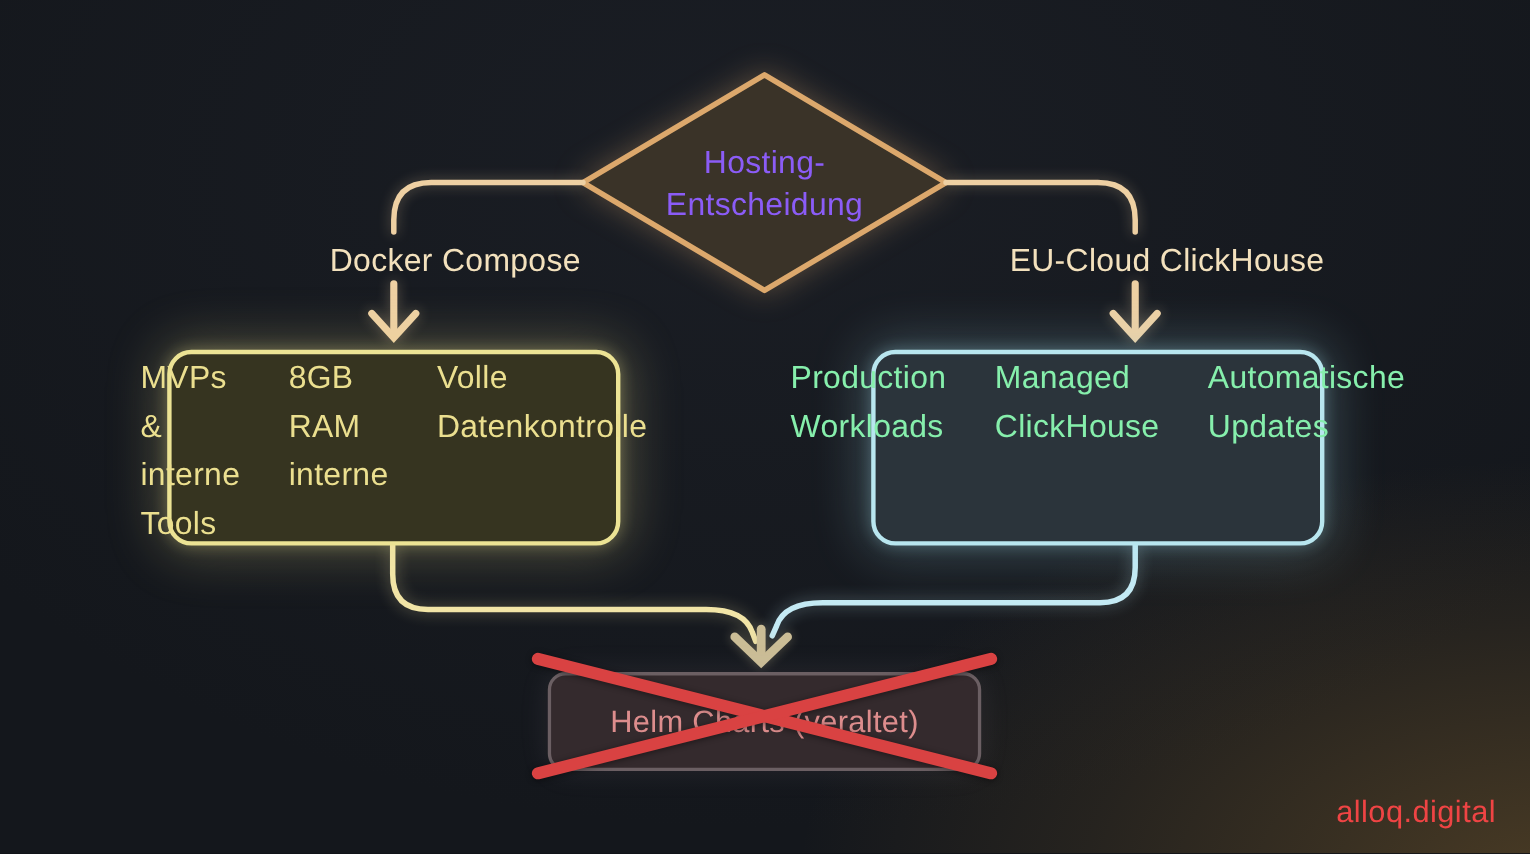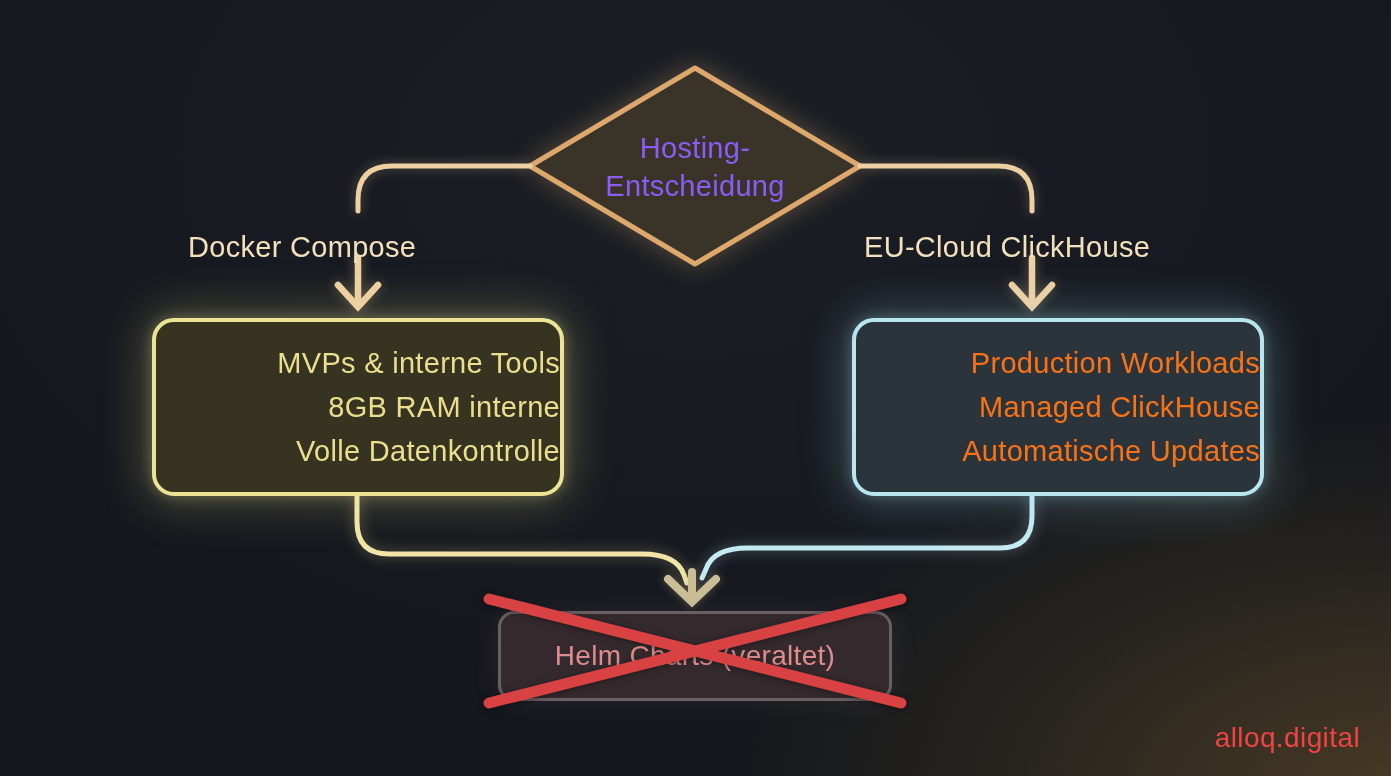--- a/index.html
+++ b/index.html
@@ -30,55 +30,56 @@
     position: absolute;
     left: 545px; top: 129px; width: 300px;
     text-align: center;
     font-size: 29px; line-height: 38px;
     color: #8b5cf6;
     z-index: 2;
     letter-spacing: 0.3px;
   }
   .branch-label {
     position: absolute;
-    top: 230px;
+    top: 220px;
     width: 340px;
-    text-align: left;
+    text-align: right;
     font-size: 29px; line-height: 34px;
     color: #f3e1bd;
     z-index: 2;
     letter-spacing: 0.3px;
   }
   .branch-label.left  { left: 188px; }
   .branch-label.right { left: 864px; }
 
   .option-box {
     position: absolute;
     top: 318px;
     width: 404px; height: 170px;
     border-radius: 22px;
-    display: flex; flex-direction: column;
+    display: flex; flex-direction: row;
     justify-content: center;
-    text-align: right;
+    text-align: left;
     font-size: 29px; line-height: 44px;
     z-index: 2;
     letter-spacing: 0.3px;
+    gap: 44px;
   }
   .option-box.left-box {
     left: 152px;
     border: 4px solid #ece394;
     background: #363420;
     color: #ebdf8f;
     box-shadow: 0 0 46px 8px rgba(236,226,142,0.26), 0 0 14px rgba(236,226,142,0.30);
   }
   .option-box.right-box {
-    left: 852px;
+    left: 792px;
     border: 4px solid #b8e6ef;
     background: #2b343b;
-    color: #f97316;
+    color: #86efac;
     box-shadow: 0 0 46px 8px rgba(166,226,240,0.24), 0 0 14px rgba(166,226,240,0.28);
   }
   .deprecated-box {
     position: absolute;
     left: 498px; top: 611px;
     width: 388px; height: 84px;
     border: 3px solid #6b5f63;
     border-radius: 16px;
     background: #342a2d;
     display: flex; align-items: center; justify-content: center;

